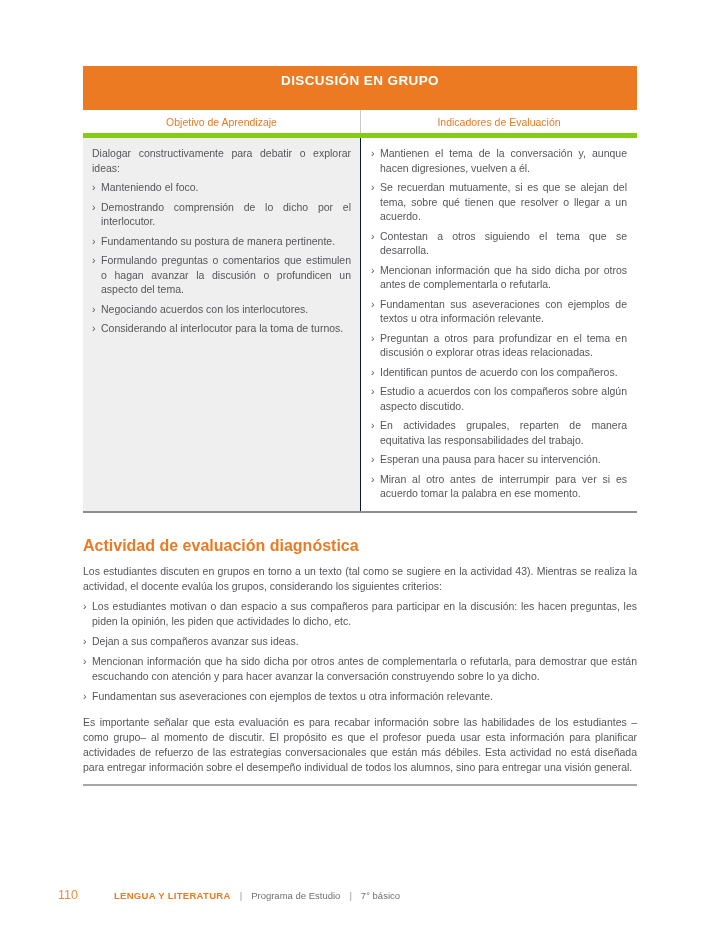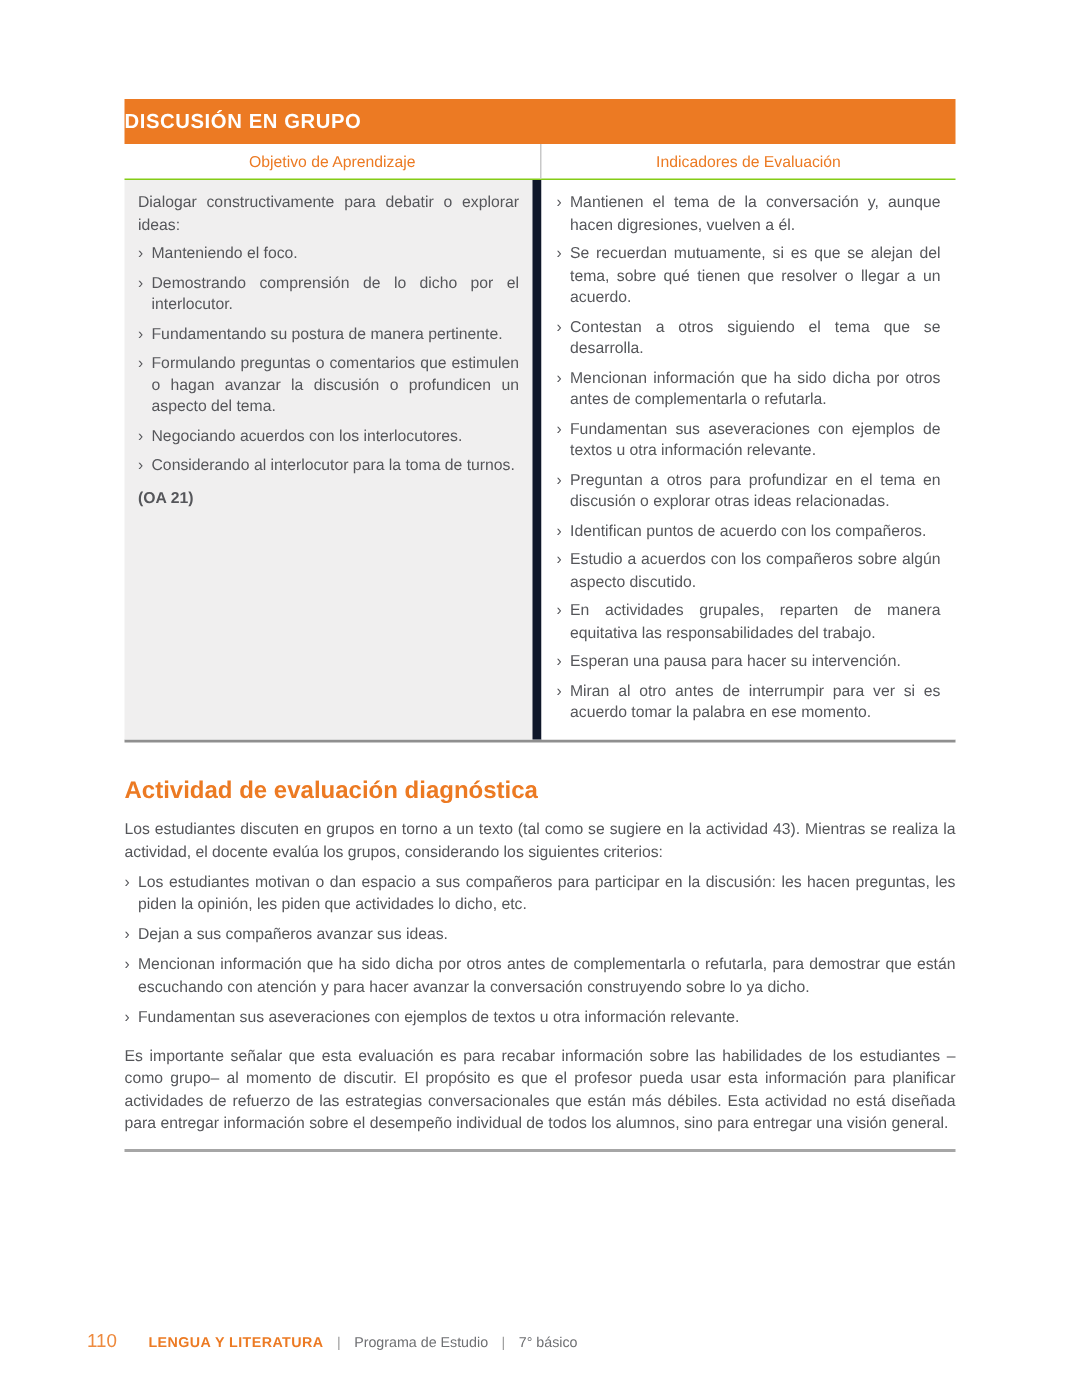--- a/index.html
+++ b/index.html
@@ -10,40 +10,40 @@
     background:#ffffff;
     font-family:"Liberation Sans", sans-serif;
     color:#55565a;
     overflow:hidden;
   }
   .content { position:absolute; left:83px; top:66px; width:554px; }
 
   
   .tbl-title {
     background:#ec7a23; color:#ffffff;
-    text-align:left; font-weight:bold;
-    font-size:13.5px; height:30px; line-height:30px;
+    text-align:center; font-weight:bold;
+    font-size:13.5px; height:44px; line-height:30px;
     letter-spacing:0.4px;
   }
-  .tbl-head { display:flex; border-bottom:1px solid #84cc16; background:#ffffff; }
+  .tbl-head { display:flex; border-bottom:5px solid #84cc16; background:#ffffff; }
   .tbl-head .hcell {
     box-sizing:border-box; text-align:center;
     color:#ec7a23; font-size:10.5px; padding:6px 4px 5px;
   }
   .hcell-left  { width:278px; border-right:1px solid #c8c8c8; }
   .hcell-right { width:276px; }
 
   .tbl-body { display:flex; border-bottom:2px solid #8f8f8f; }
   .tcell {
     box-sizing:border-box;
     font-size:10.5px; line-height:14.5px; text-align:justify;
   }
   .tcell-left {
     width:278px; min-height:340px;
-    background:#f0efef; border-right:6px solid #0f172a;
+    background:#f0efef; border-right:1px solid #0f172a;
     padding:8px 9px 10px 9px;
   }
   .tcell-right {
     width:276px; min-height:340px;
     background:#ffffff; padding:8px 10px 10px 10px;
   }
   .cell-intro { margin:0; }
   .bullet { position:relative; padding-left:9px; margin-top:5px; }
   .bullet .glyph { position:absolute; left:0; top:0; color:#55565a; }
   .oa-code { font-weight:bold; margin-top:7px; }
@@ -57,21 +57,21 @@
   .activity-bullets { margin-top:3px; }
   .activity-bullets .bullet { font-size:10.5px; line-height:15px; text-align:justify; }
   .closing { margin-top:11px; }
   .endrule { border:none; border-top:2px solid #a6a6a6; margin:9px 0 0 0; }
 
   
   .footer {
     position:absolute; left:58px; top:847px;
     display:flex; align-items:baseline; white-space:nowrap;
   }
-  .page-num { color:#ee8a3e; font-size:12.5px; margin-right:21px; }
+  .page-num { color:#ee8a3e; font-size:12.5px; margin-right:36px; }
   .subject  { color:#ec7a23; font-weight:bold; font-size:9.5px; letter-spacing:0.3px; }
   .sep      { color:#9a9a9a; font-size:9.5px; margin:0 9px; }
   .meta     { color:#6e6f72; font-size:9.5px;margin-top:43px; }
 </style>
 </head>
 <body>
 
 <div class="page">
   <div class="content">
 
@@ -111,21 +111,20 @@
               <div class="bullet">
                 <span class="glyph">›</span>
                 <span>Negociando acuerdos con los interlocutores.</span>
               </div>
 
               <div class="bullet">
                 <span class="glyph">›</span>
                 <span>Considerando al interlocutor para la toma de turnos.</span>
               </div>
             </div>
-          <div class="oa-code">(OA 21)</div>
         </div>
 
         <div class="tcell tcell-right">
           <div style="margin-top:-5px;">
 
               <div class="bullet">
                 <span class="glyph">›</span>
                 <span>Mantienen el tema de la conversación y, aunque hacen digresiones, vuelven a él.</span>
               </div>
 

